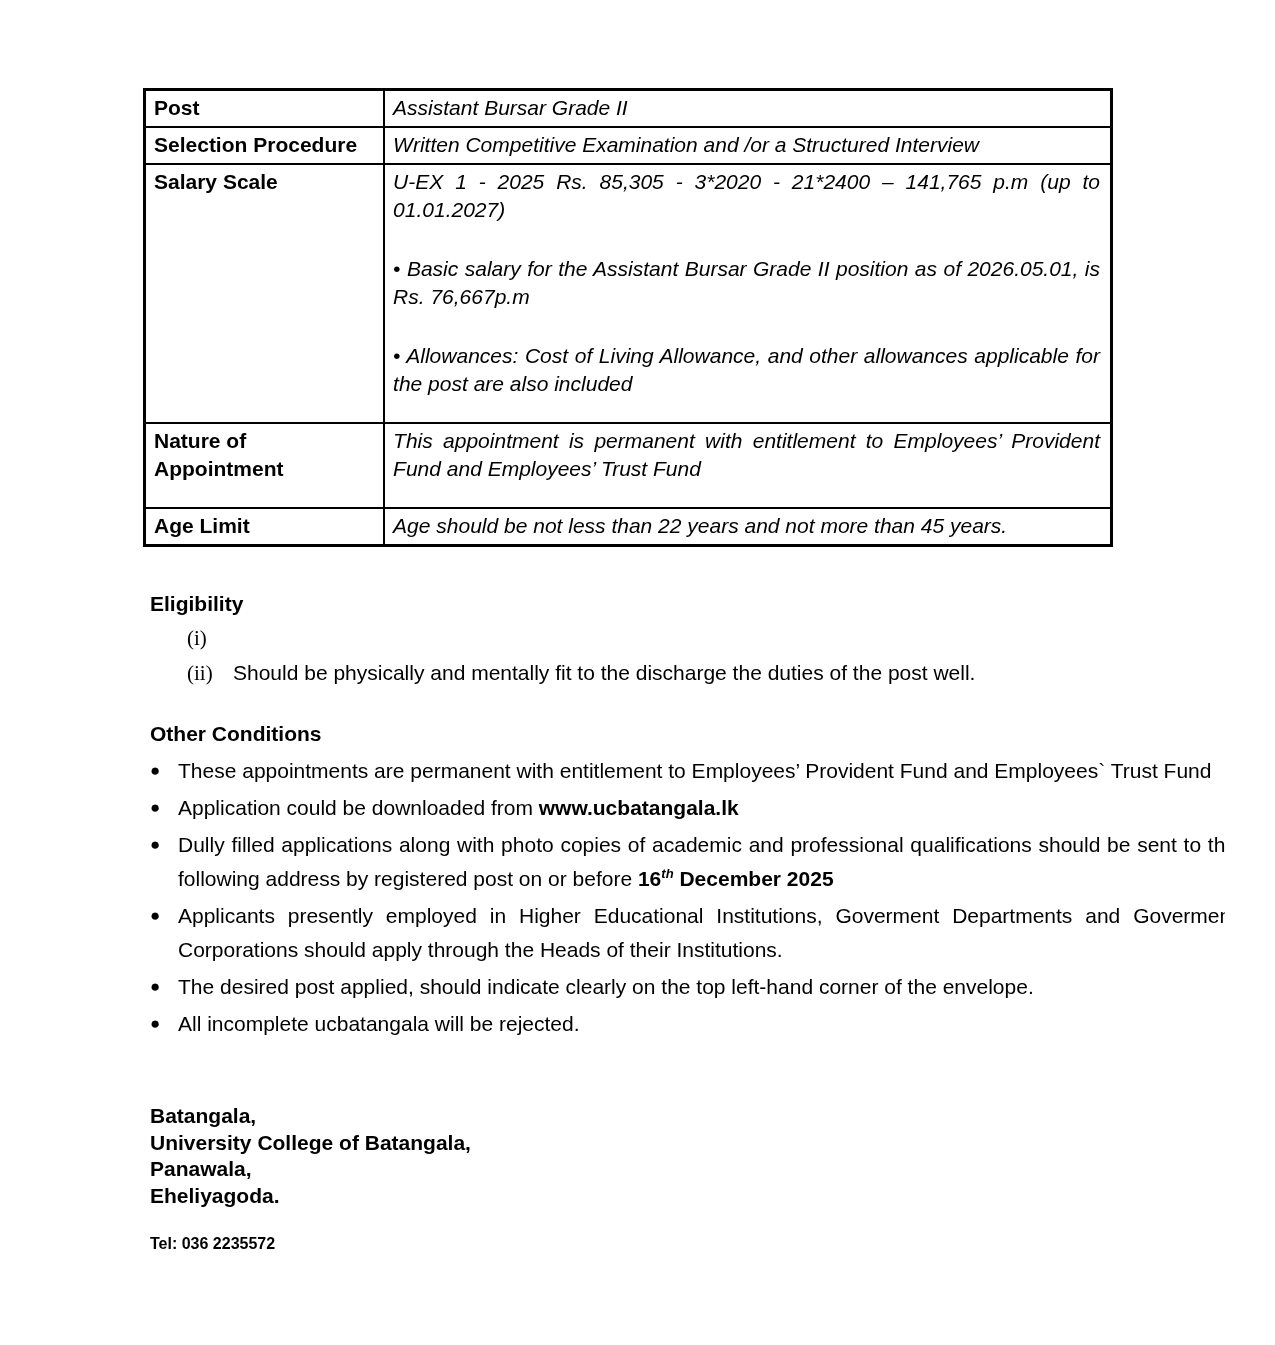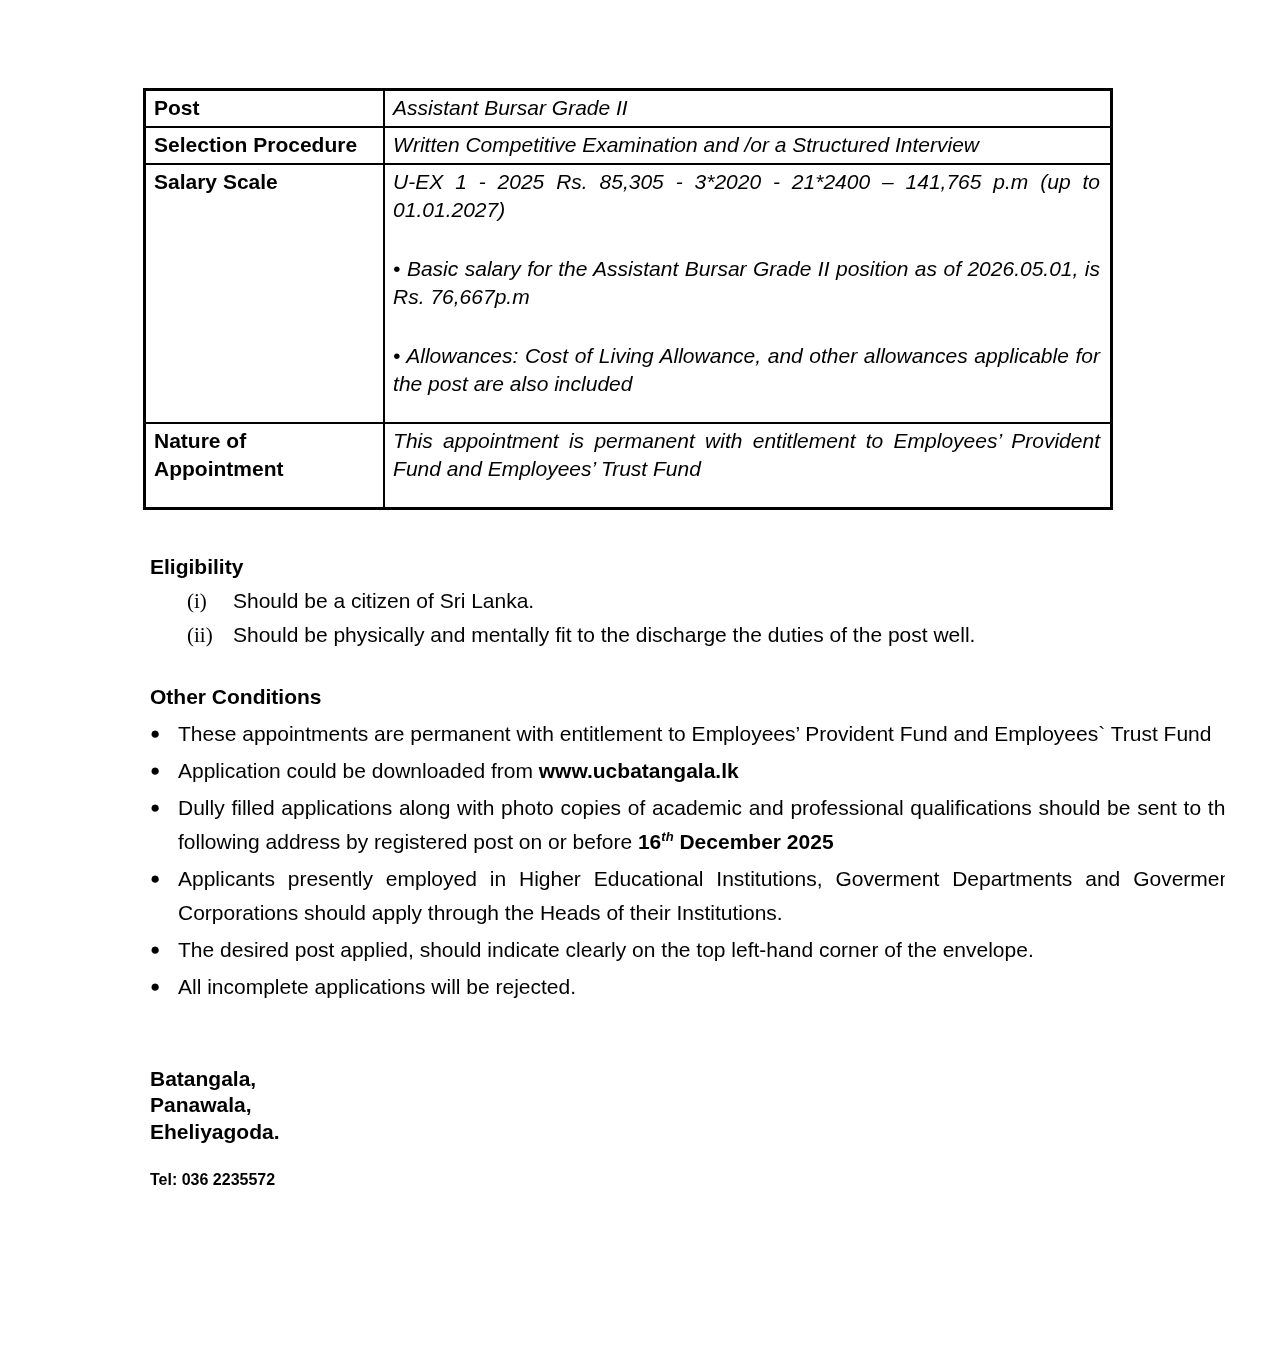--- a/index.html
+++ b/index.html
@@ -119,28 +119,31 @@
           <p class="salary-para">• Basic salary for the Assistant Bursar Grade II position as of 2026.05.01, is Rs. 76,667p.m</p>
           <p class="salary-para">• Allowances: Cost of Living Allowance, and other allowances applicable for the post are also included</p>
         </td>
       </tr>
       <tr>
         <td class="label-cell tall-cell">
           <span class="label-narrow">Nature of Appointment</span>
         </td>
         <td class="value-cell tall-cell">This appointment is permanent with entitlement to Employees’ Provident Fund and Employees’ Trust Fund</td>
       </tr>
+      <tr>
+        <td class="label-cell">Age Limit</td>
+        <td class="value-cell">Age should be not less than 22 years and not more than 45 years.</td>
+      </tr>
     </tbody>
   </table>
 
   <h3 class="section-heading eligibility-heading">Eligibility</h3>
   <ol class="eligibility-list">
     <li>
       <span class="roman-marker">(i)</span>
-      <span>Should be a citizen of Sri Lanka.</span>
     </li>
     <li>
       <span class="roman-marker">(ii)</span>
       <span>Should be physically and mentally fit to the discharge the duties of the post well.</span>
     </li>
   </ol>
 
   <h3 class="section-heading oc-heading">Other Conditions</h3>
   <ul class="bullet-list">
     <li>
@@ -158,24 +161,25 @@
     <li>
       <span class="bullet-glyph">●</span>
       <span class="bullet-text">Applicants presently employed in Higher Educational Institutions, Goverment Departments and Goverment Corporations should apply through the Heads of their Institutions.</span>
     </li>
     <li>
       <span class="bullet-glyph">●</span>
       <span class="bullet-text">The desired post applied, should indicate clearly on the top left-hand corner of the envelope.</span>
     </li>
     <li>
       <span class="bullet-glyph">●</span>
-      <span class="bullet-text">All incomplete applications will be rejected.</span>
+      <span class="bullet-text">All incomplete ucbatangala will be rejected.</span>
     </li>
   </ul>
 
   <div class="signature">
     <div>Batangala,</div>
+    <div>University College of Batangala,</div>
     <div>Panawala,</div>
     <div>Eheliyagoda.</div>
   </div>
   <div class="tel-line">Tel: 036 2235572</div>
 
 </div>
 
 </body></html>

